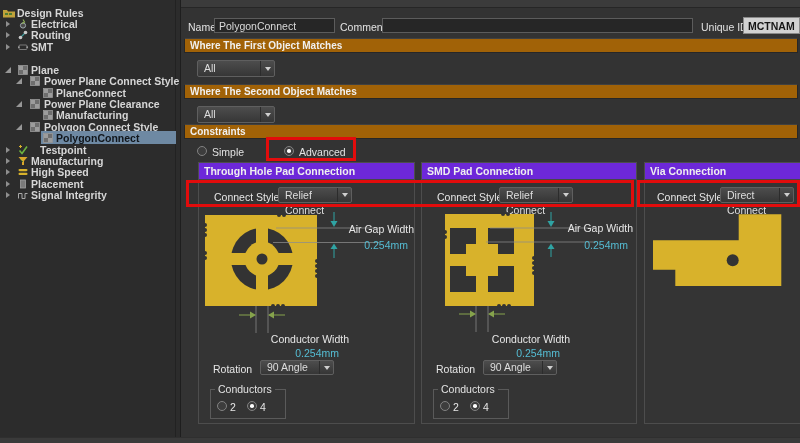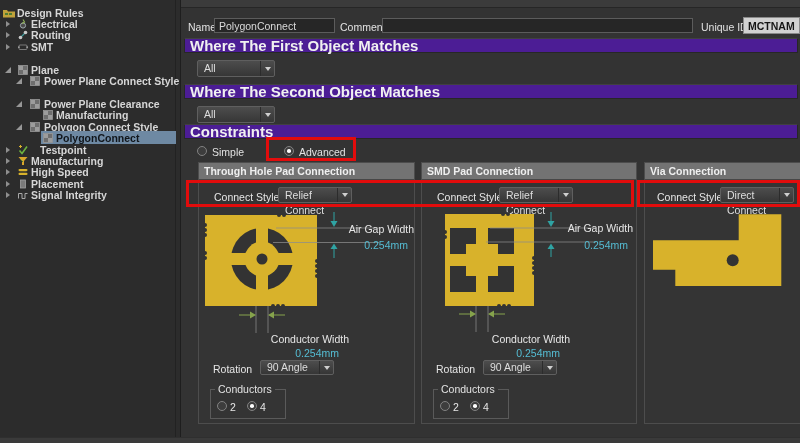--- a/index.html
+++ b/index.html
@@ -17,33 +17,33 @@
   .arr.c{border-left:4px solid #8f8f8f;border-top:3px solid transparent;border-bottom:3px solid transparent}
   .arr.e{border-bottom:6px solid #979797;border-left:6px solid transparent;top:3px}
   .ticon{position:absolute;top:1px;width:10px;height:10px}
 
   
   .main{position:absolute;left:180px;top:0;width:620px;height:437px;background:#333;border-left:1px solid #1e1e1e}
   .topstrip{position:absolute;left:0;top:0;width:620px;height:8px;background:#3b3b3b;border-bottom:1px solid #262626}
   .flabel{position:absolute;font-size:10.5px;color:#e2e2e2;line-height:12px;white-space:nowrap}
   .tinput{position:absolute;background:#262626;border:1px solid #5c5c5c;color:#d9d9d9;font-family:"Liberation Sans",sans-serif;font-size:10.5px;padding:0 4px;outline:none}
   .uid{background:#d2d2d2;color:#161616;font-weight:700;border:1px solid #8a8a8a}
-  .secbar{position:absolute;left:3px;width:614px;height:15px;background:#4c1d95;border:1px solid #272727;border-top-color:#414141;
-    font-size:15px;font-weight:700;color:#f0f0f0;line-height:13px;padding-left:5px}
+  .secbar{position:absolute;left:3px;width:614px;height:15px;background:#a16207;border:1px solid #272727;border-top-color:#414141;
+    font-size:10px;font-weight:700;color:#f0f0f0;line-height:13px;padding-left:5px}
   .dd{position:absolute;height:17px;background:linear-gradient(#4d4d4d,#363636);border:1px solid #5f5f5f;border-radius:2px;
     font-size:10.5px;color:#dedede;line-height:15px;padding-left:6px;cursor:default}
   .dd .dd-a{position:absolute;right:0;top:0;bottom:0;width:14px;border-left:1px solid #2c2c2c;display:flex;align-items:center;justify-content:center}
   .dd .dd-a::after{content:"";border-left:3.5px solid transparent;border-right:3.5px solid transparent;border-top:4px solid #cfcfcf}
   .radio{position:absolute;width:10px;height:10px;border-radius:50%;background:#3d3d3d;border:1px solid #828282}
   .radio.sel::after{content:"";position:absolute;left:2.2px;top:2.2px;width:3.6px;height:3.6px;border-radius:50%;background:#fdfdfd}
   .redbox{position:absolute;border:3px solid #e20c0c;background:transparent;pointer-events:none}
 
   
   .cpanel{position:absolute;top:162px;height:262px;background:#343434;border:1px solid #4d4d4d}
-  .cpanel .phead{position:absolute;left:0;top:0;right:0;height:17px;background:#737373;border-bottom:1px solid #474747;
+  .cpanel .phead{position:absolute;left:0;top:0;right:0;height:17px;background:#6d28d9;border-bottom:1px solid #474747;
     font-size:10.5px;font-weight:700;color:#efefef;line-height:16px;padding-left:5px}
   .dlabel{position:absolute;font-size:10.5px;color:#e6e6e6;line-height:12px;white-space:nowrap}
   .cyan{color:#55bdd4}
   .ctr{text-align:right}
   .gbox{position:absolute;border:1px solid #5a5a5a}
   .gbox .legend{position:absolute;left:4px;top:-6px;background:#343434;padding:0 3px;font-size:10.5px;color:#e2e2e2;line-height:11px}
   .bstrip{position:absolute;left:0;top:437px;width:800px;height:6px;background:#3a3a3a;border-top:1px solid #2f2f2f}
   svg{display:block}
 </style>
 </head>
@@ -117,20 +117,30 @@
       <span class="ticon" style="left:30px">
         <svg width="10" height="10">
             <rect x="0.5" y="0.5" width="9" height="9" fill="#6e6e6e" stroke="#9a9a9a" stroke-width="0.8"></rect>
             <rect x="1" y="1" width="4" height="4" fill="#9c9c9c"></rect>
             <rect x="5" y="5" width="4" height="4" fill="#9c9c9c"></rect>
           </svg>
       </span>
       <span class="tlabel" style="left:44px">Power Plane Connect Style</span>
     </div>
 
+    <div class="trow" style="top:87px">
+      <span class="ticon" style="left:43px">
+        <svg width="10" height="10">
+            <rect x="0.5" y="0.5" width="9" height="9" fill="#6e6e6e" stroke="#9a9a9a" stroke-width="0.8"></rect>
+            <rect x="1" y="1" width="4" height="4" fill="#9c9c9c"></rect>
+            <rect x="5" y="5" width="4" height="4" fill="#9c9c9c"></rect>
+          </svg>
+      </span>
+      <span class="tlabel" style="left:56px">PlaneConnect</span>
+    </div>
 
     <div class="trow" style="top:98px">
       <span class="arr e" style="left:16px"></span>
       <span class="ticon" style="left:30px">
         <svg width="10" height="10">
             <rect x="0.5" y="0.5" width="9" height="9" fill="#6e6e6e" stroke="#9a9a9a" stroke-width="0.8"></rect>
             <rect x="1" y="1" width="4" height="4" fill="#9c9c9c"></rect>
             <rect x="5" y="5" width="4" height="4" fill="#9c9c9c"></rect>
           </svg>
       </span>

